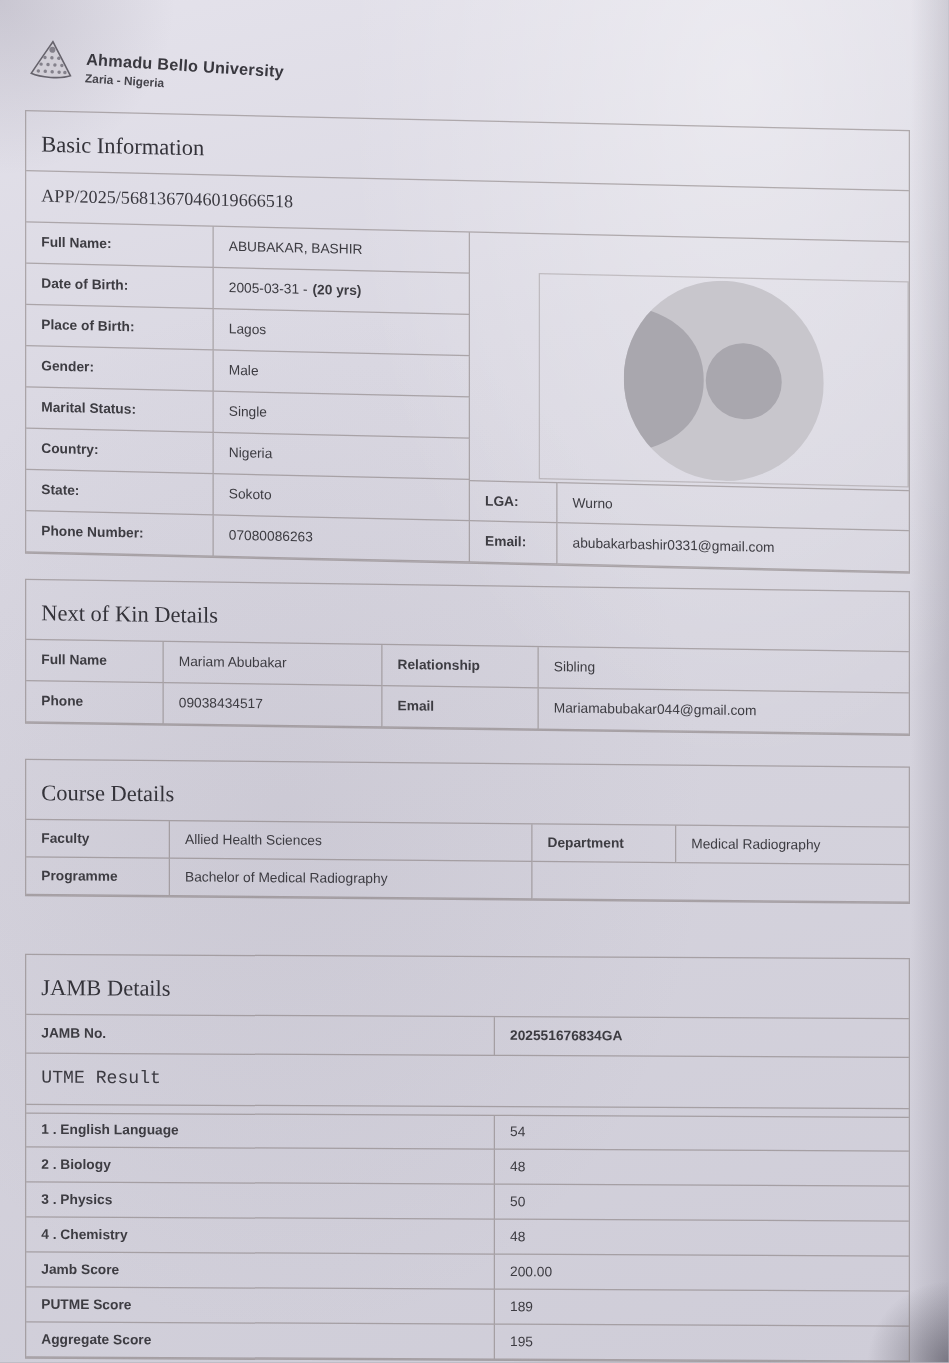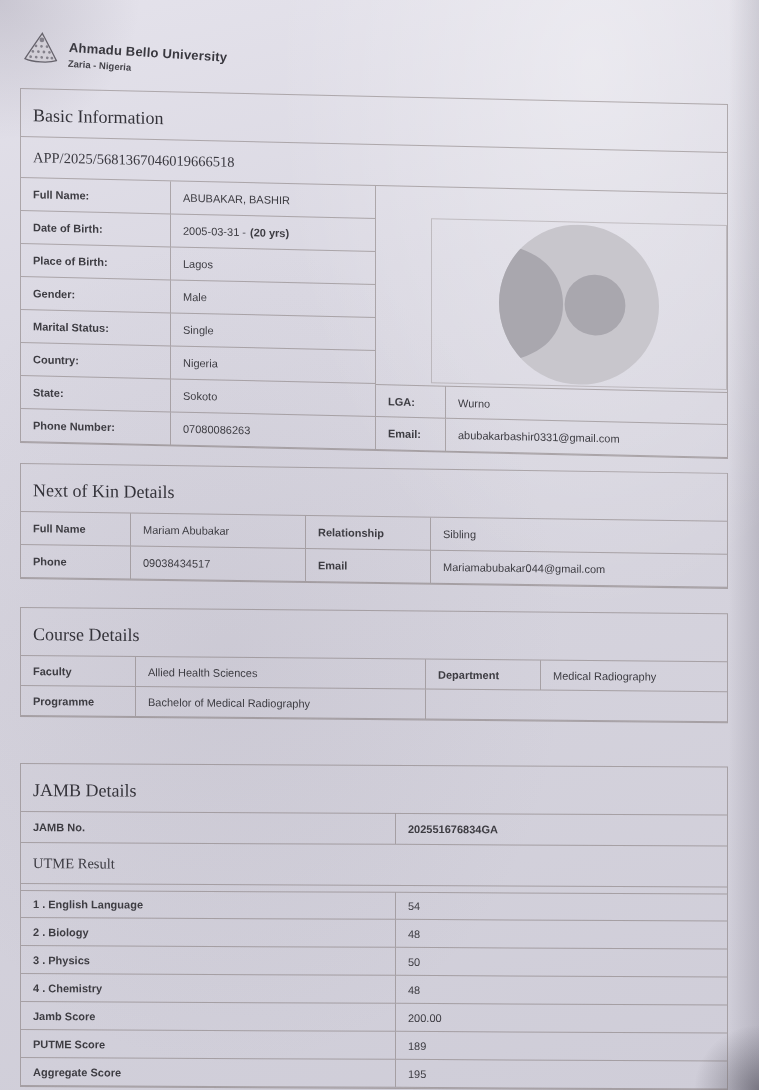--- a/index.html
+++ b/index.html
@@ -46,21 +46,21 @@
                display:flex;align-items:center;justify-content:center;box-sizing:border-box;}
   .avatar{transform:rotate(90deg);}
   .bold-part{font-weight:700;margin-left:4px;}
   
   .nok-grid{display:grid;grid-template-columns:110px 175px 125px 296px;grid-auto-rows:33px;}
   .course-grid{display:grid;grid-template-columns:115px 290px 115px 186px;grid-auto-rows:30px;}
   
   .jamb-grid{display:grid;grid-template-columns:375px 331px;grid-auto-rows:31px;}
   .utme-row{height:40px;display:flex;align-items:center;padding-left:12px;
             border-bottom:1px solid rgba(122,112,110,.5);}
-  .utme-title{font-family:Liberation Serif, serif;font-size:14.5px;color:#3b3a41;}
+  .utme-title{font-family:Liberation Mono, monospace;font-size:14.5px;color:#3b3a41;}
   .score-grid{display:grid;grid-template-columns:375px 331px;grid-auto-rows:28px;margin-top:6px;}
   .valb{font-weight:700;}
 </style>
 </head>
 <body>
 
 <div class="page">
 
   <div class="header">
     <svg width="37" height="34" viewBox="0 0 40 36">

